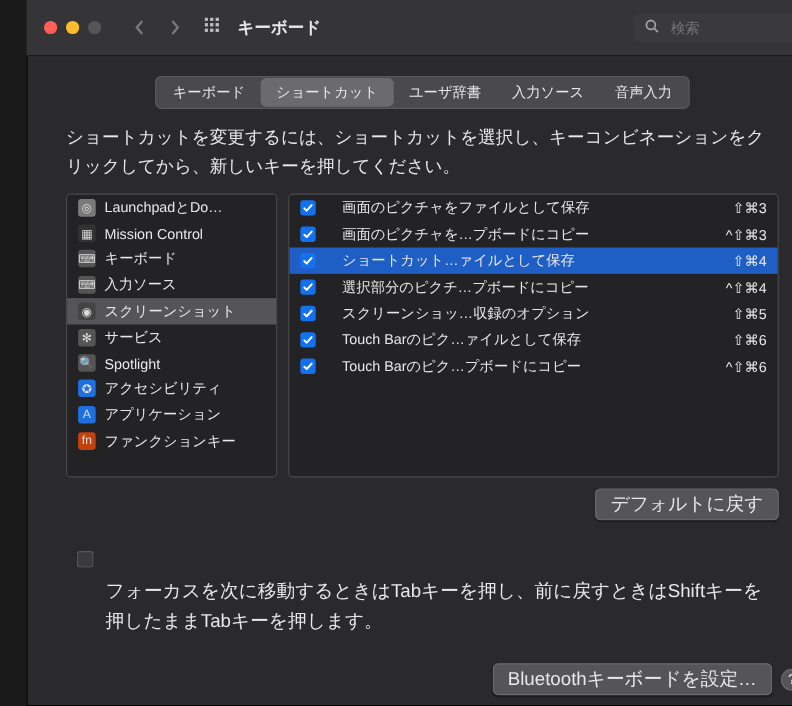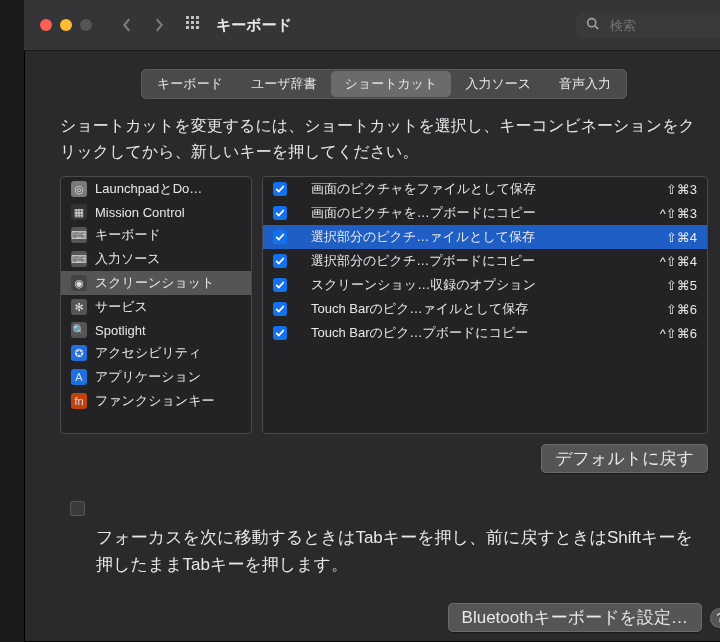--- a/index.html
+++ b/index.html
@@ -193,22 +193,22 @@
             <line x1="11" y1="11" x2="15" y2="15"></line>
           </svg>
       </span>
       <input placeholder="検索" style="">
     </div>
   </div>
 
   <div class="tabstrip">
     <div class="tabs" id="tabs">
         <div class="tab">キーボード</div>
+        <div class="tab selected">ショートカット</div>
         <div class="tab">ユーザ辞書</div>
-        <div class="tab selected">ショートカット</div>
         <div class="tab">入力ソース</div>
         <div class="tab">音声入力</div>
       </div>
   </div>
 
   <div class="instructions">ショートカットを変更するには、ショートカットを選択し、キーコンビネーションをクリックしてから、新しいキーを押してください。</div>
 
   <div class="panes">
     <div class="sidebar" id="sidebar">
         <div class="sb-item">
@@ -270,21 +270,21 @@
           </div>
           <div class="sc-label">画面のピクチャを…プボードにコピー</div>
           <div class="sc-keys">^⇧⌘3</div>
         </div>
         <div class="sc-row selected">
           <div class="chk">
             <svg viewBox="0 0 12 12" fill="none" stroke="#fff" stroke-width="2.2" stroke-linecap="round" stroke-linejoin="round">
               <path d="M2 6.5 L4.6 9 L10 3"></path>
             </svg>
           </div>
-          <div class="sc-label">選択部分のピクチ…ァイルとして保存</div>
+          <div class="sc-label">ショートカット…ァイルとして保存</div>
           <div class="sc-keys">⇧⌘4</div>
         </div>
         <div class="sc-row">
           <div class="chk">
             <svg viewBox="0 0 12 12" fill="none" stroke="#fff" stroke-width="2.2" stroke-linecap="round" stroke-linejoin="round">
               <path d="M2 6.5 L4.6 9 L10 3"></path>
             </svg>
           </div>
           <div class="sc-label">選択部分のピクチ…プボードにコピー</div>
           <div class="sc-keys">^⇧⌘4</div>

